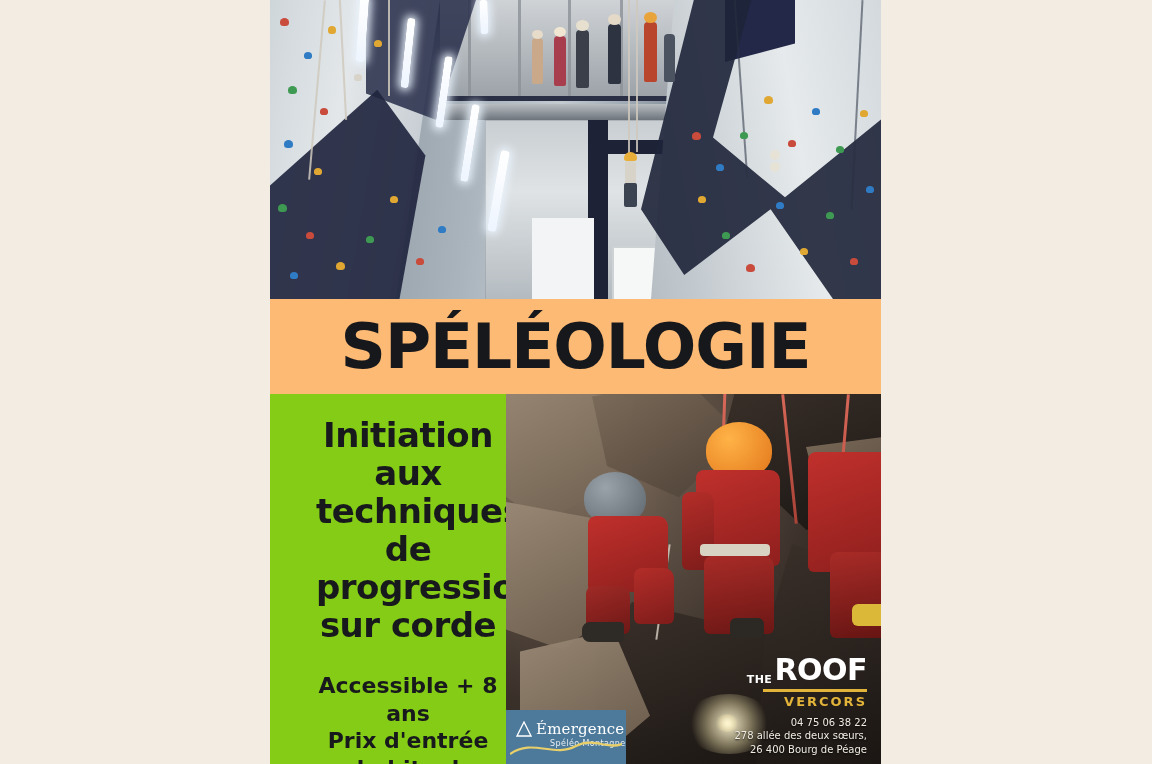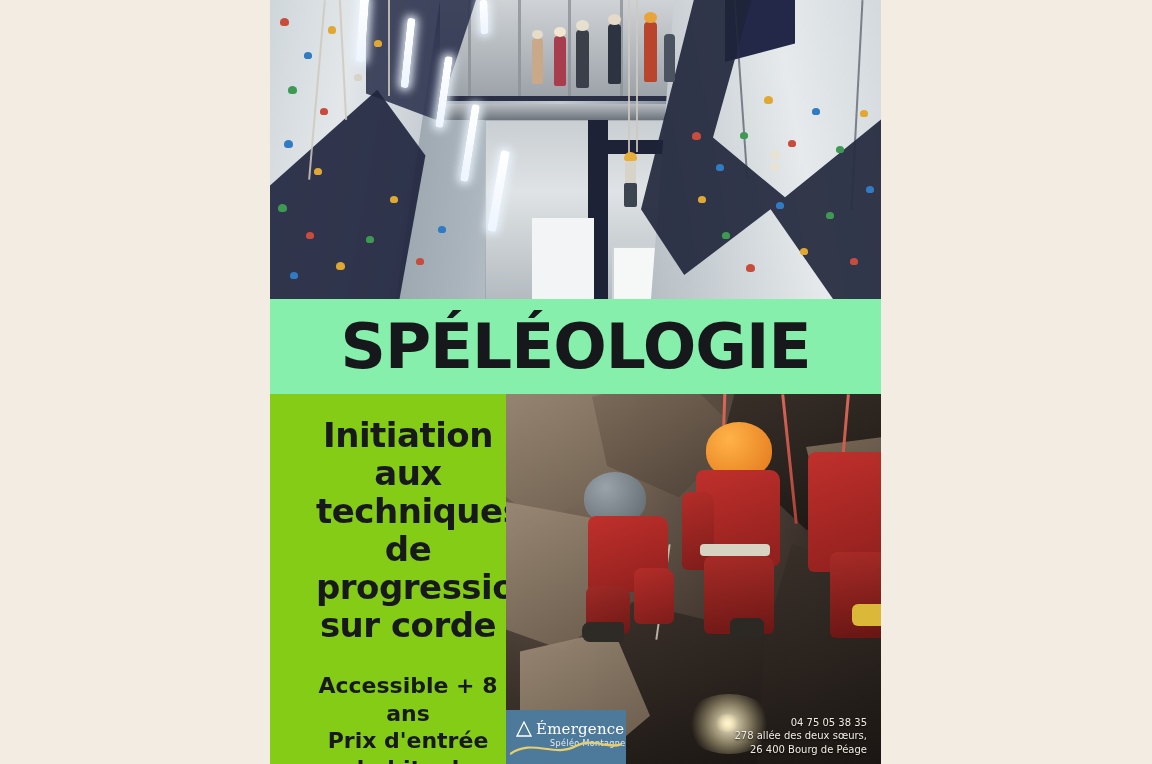--- a/index.html
+++ b/index.html
@@ -178,21 +178,21 @@
   .hold {
     position: absolute;
     border-radius: 50% 50% 40% 40%;
   }
 
   
   .title-band {
     position: absolute;
     left: 0; top: 299px;
     width: 611px; height: 95px;
-    background: #86efac;
+    background: #fdba74;
     display: flex;
     align-items: center;
     justify-content: center;
   }
   .title-band h1 {
     margin: 0;
     font-family: "DejaVu Sans", sans-serif;
     font-weight: 700;
     font-size: 63px;
     letter-spacing: -1px;
@@ -514,23 +514,30 @@
 
     <div class="caver" style="left:292px; top:58px; width:92px; height:200px;">
       <div class="c-suit" style="left:10px; top:0;  width:82px; height:120px;"></div>
       <div class="c-suit" style="left:32px; top:100px; width:60px; height:86px; background:linear-gradient(170deg,#a82b27,#661513);"></div>
       <div style="position:absolute; left:54px; top:152px; width:38px; height:22px; background:#e0c13a; border-radius:6px; opacity:.95;"></div>
     </div>
 
     <div class="beamlight" style="left:178px; top:300px; width:90px; height:60px;"></div>
     <div class="beamlight" style="left:208px; top:320px; width:26px; height:18px;"></div>
 
+    <div class="roof-logo">
+      <div>
+        <span class="roof-top">THE</span><span class="roof-main">ROOF</span>
+      </div>
+      <div class="roof-rule"></div>
+      <div class="roof-sub">VERCORS</div>
+    </div>
 
     <div class="contact">
-      <div>04 75 05 38 35</div>
+      <div>04 75 06 38 22</div>
       <div>278 allée des deux sœurs,</div>
       <div>26 400 Bourg de Péage</div>
     </div>
   </div>
 
   <div class="emergence">
     <svg class="em-mark" viewBox="0 0 16 16">
       <polygon points="8,1 15,15 1,15" fill="none" stroke="#ffffff" stroke-width="1.3"></polygon>
     </svg>
     <div class="em-name">Émergence</div>

